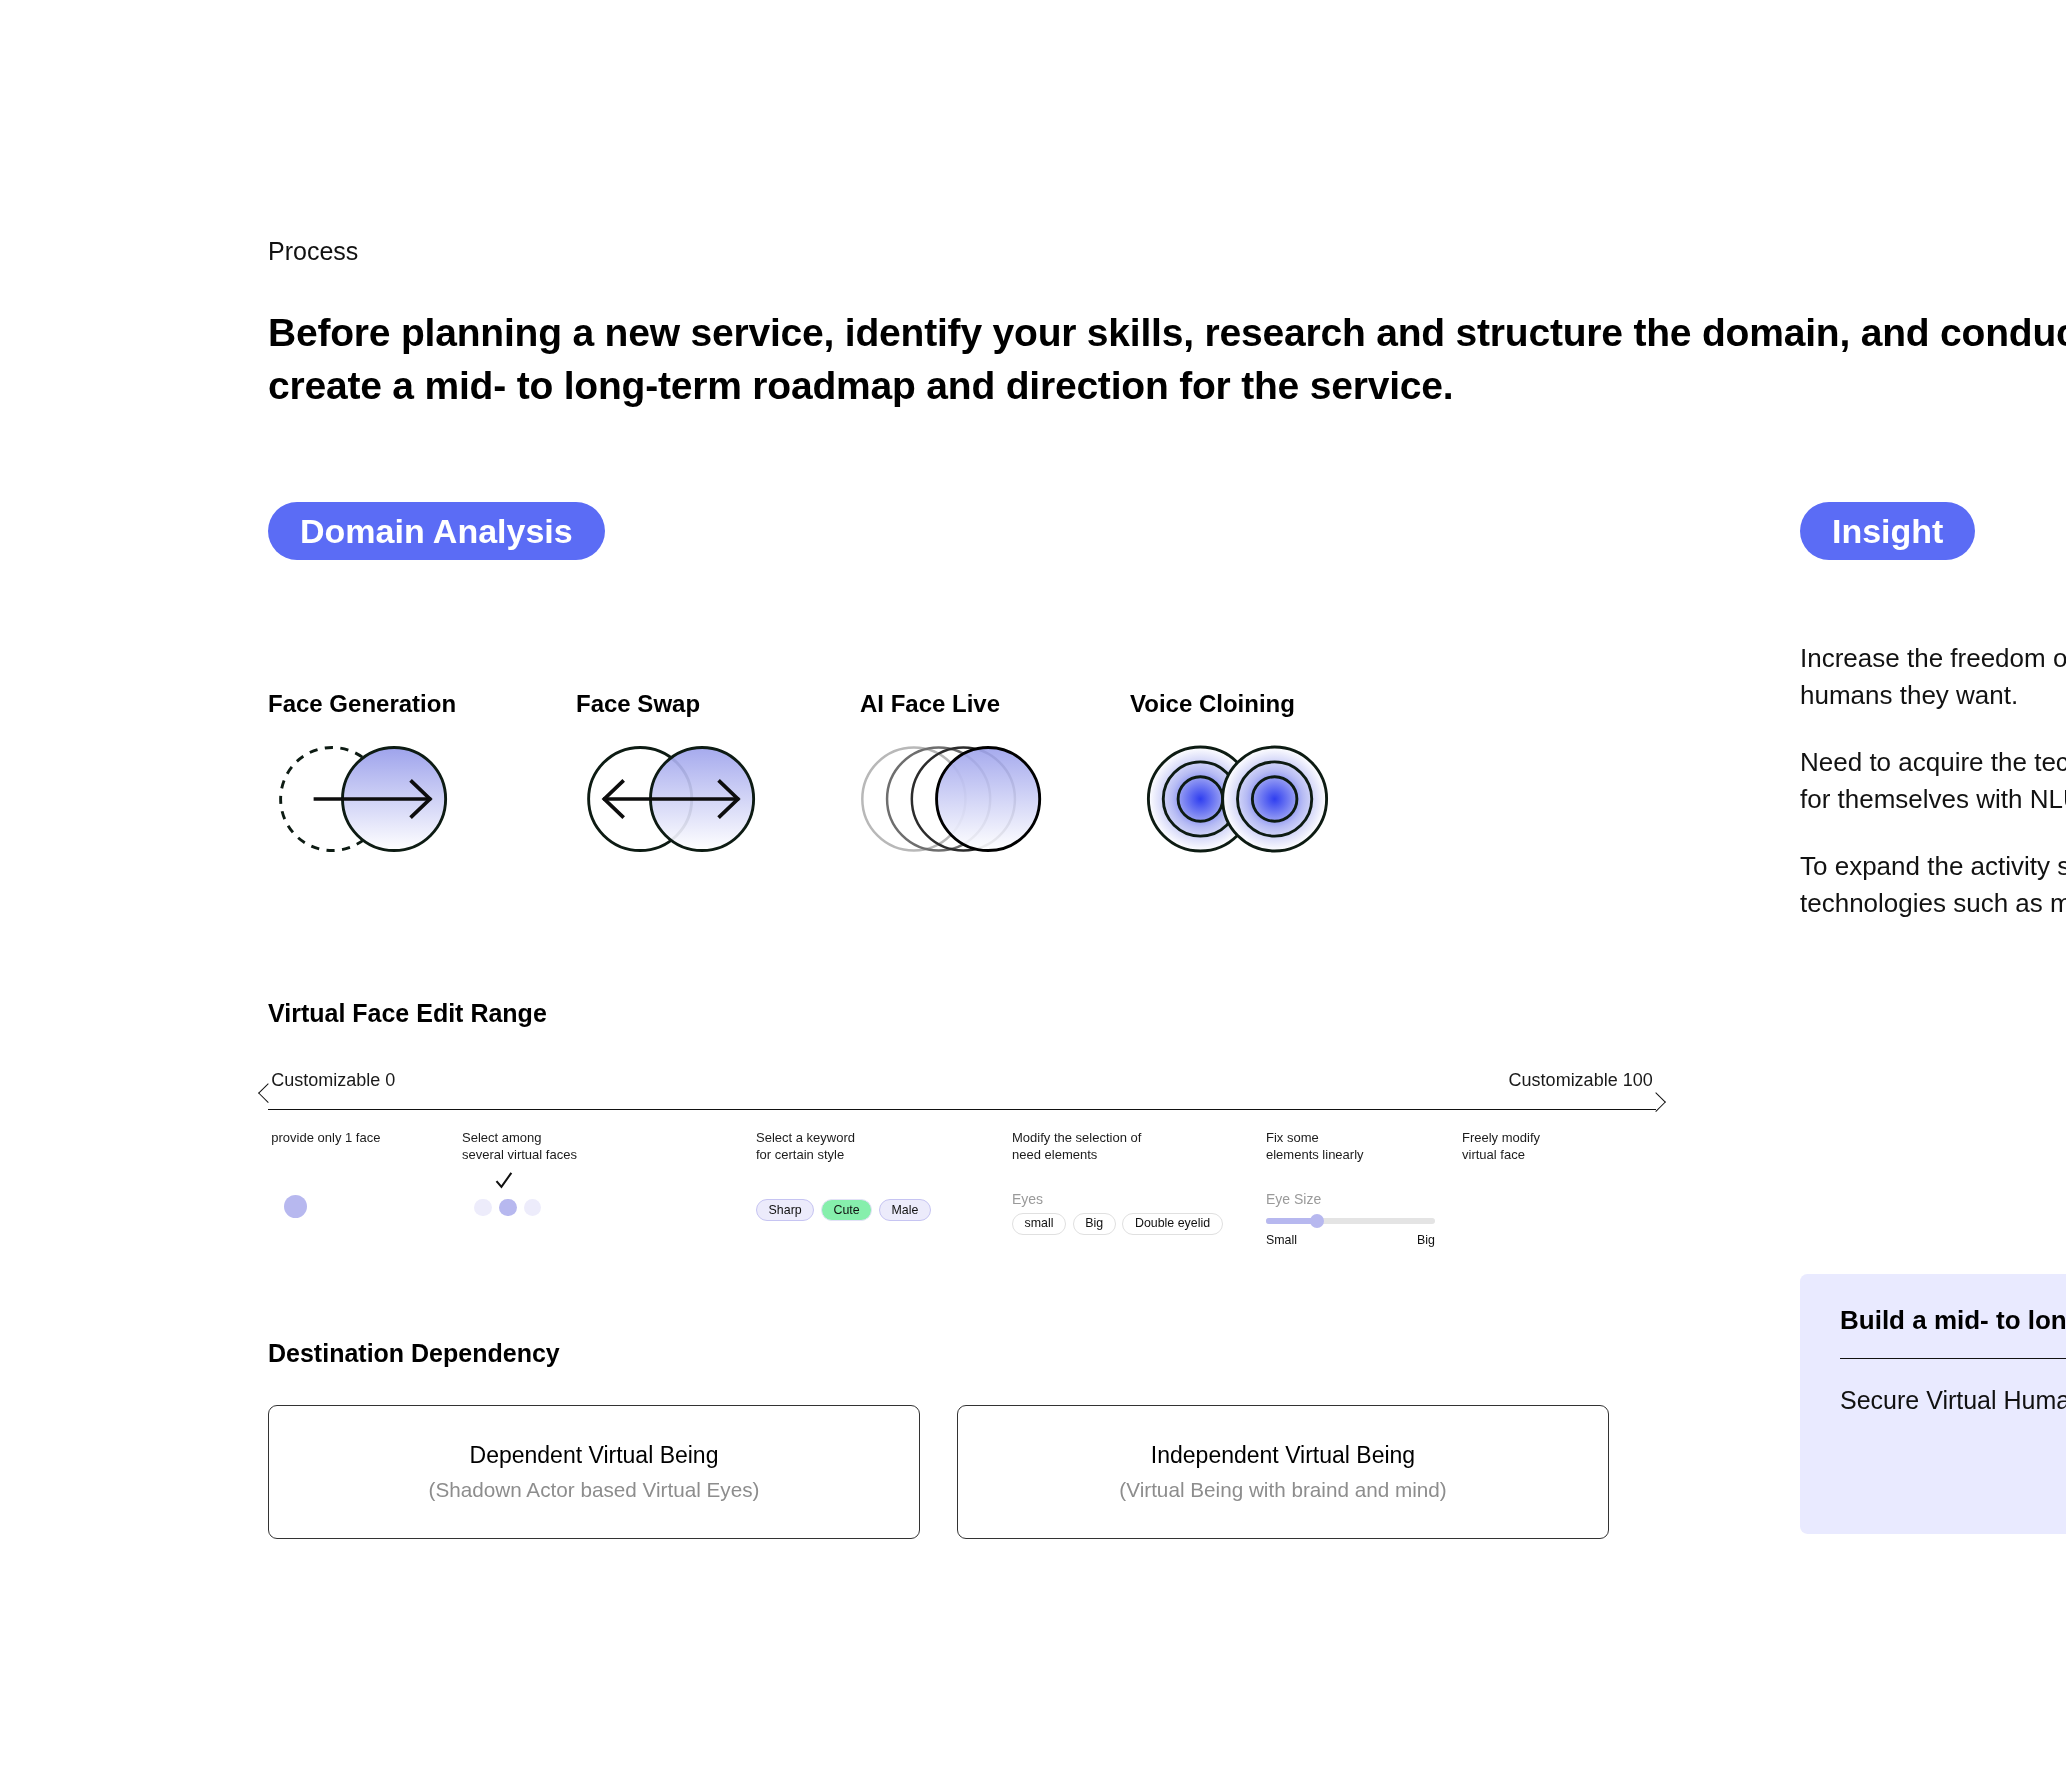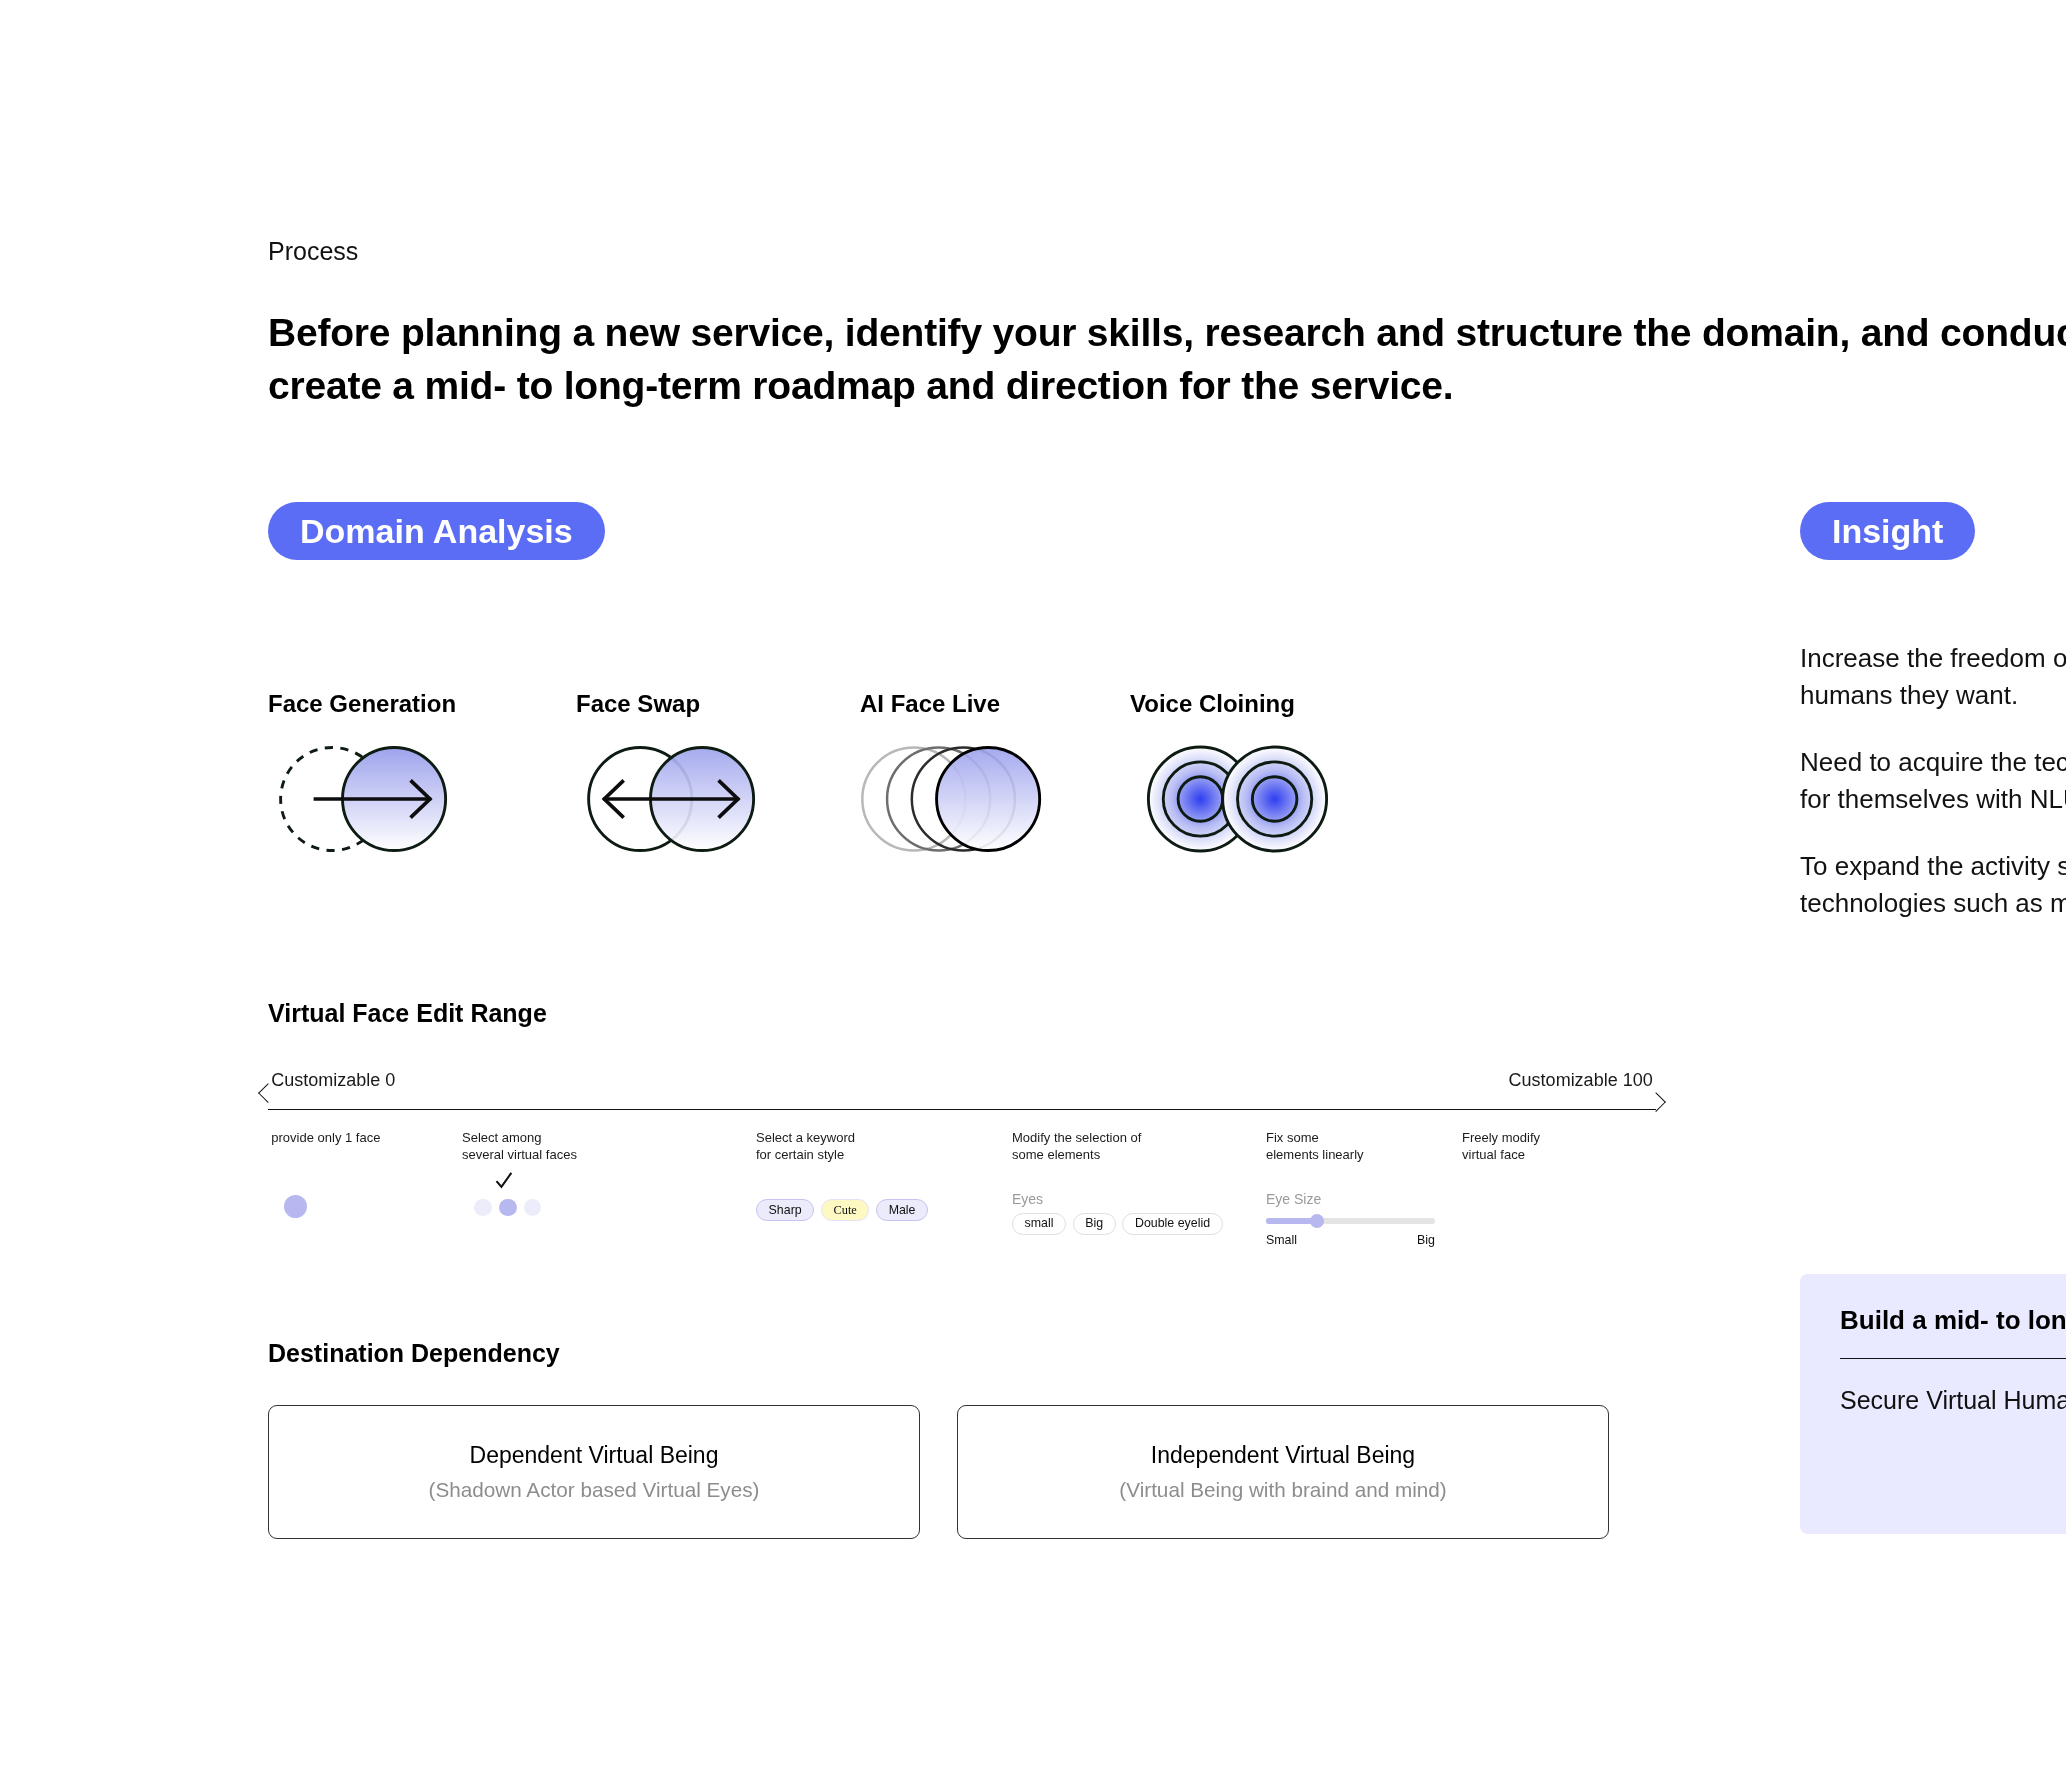--- a/index.html
+++ b/index.html
@@ -177,24 +177,23 @@
     font-size: 12.4px;
     line-height: 1;
     white-space: nowrap;
   }
   .chip-sel {
     background: #ecebfb;
     border: 0.8px solid #c6c4f2;
     color: #111;
   }
   .chip-unsel {
-    background: #fef9c3;
+    background: #86efac;
     border: 0.8px solid #e3e2f7;
     color: #111;
-    font-family: Liberation Serif, serif;
   }
   .chip-plain {
     background: #ffffff;
     border: 0.8px solid #e0e0e0;
     color: #111;
   }
 
   .widget-caption {
     font-size: 14px;
     color: #9a9a9a;
@@ -429,21 +428,21 @@
           <div class="chip-row">
             <span class="chip chip-sel">Sharp</span>
             <span class="chip chip-unsel">Cute</span>
             <span class="chip chip-sel">Male</span>
           </div>
         </div>
       </div>
 
       <div class="rcol" style="left:744px; width:231px;">
         <div class="rcol-label">Modify the selection of
-some elements</div>
+need elements</div>
         <div class="rcol-widget" style="left:0px; top:62px;">
           <div class="widget-caption">Eyes</div>
           <div class="chip-row">
             <span class="chip chip-plain">small</span>
             <span class="chip chip-plain">Big</span>
             <span class="chip chip-plain">Double eyelid</span>
           </div>
         </div>
       </div>
 

